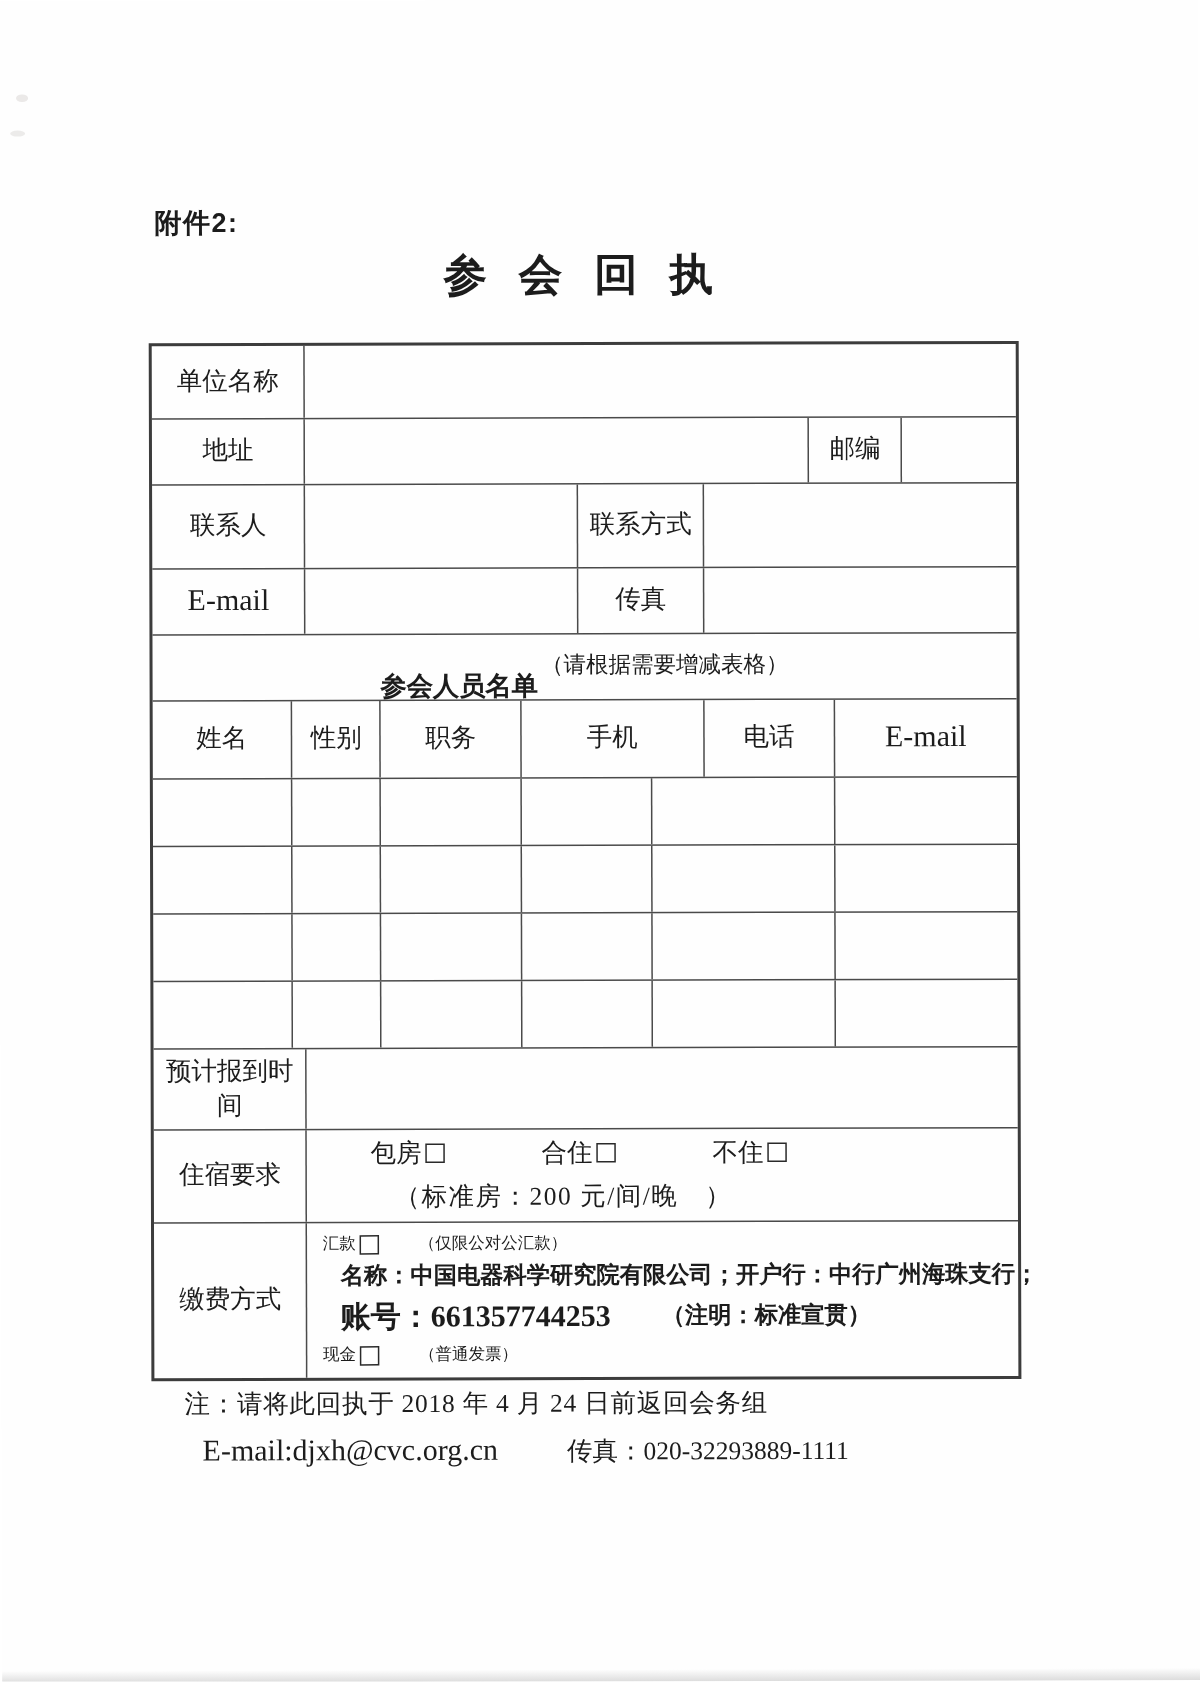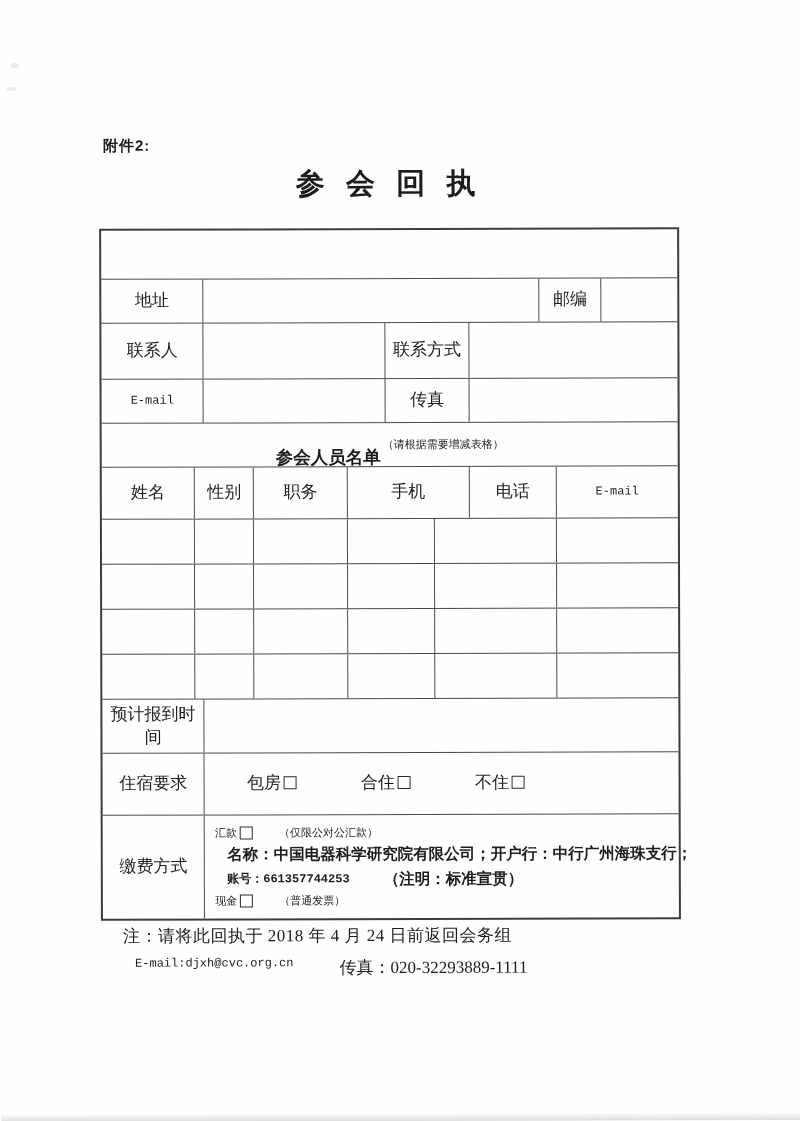--- a/index.html
+++ b/index.html
@@ -20,21 +20,21 @@
     position:absolute;left:0;bottom:0;width:100%;height:8px;
     background:linear-gradient(to bottom,rgba(0,0,0,0),rgba(120,120,120,0.25));
   }
   .speck{position:absolute;border-radius:50%;background:#d8d4d2;}
   .speck.s1{left:12px;top:62px;width:8px;height:5px;opacity:.5;}
   .speck.s2{left:8px;top:86px;width:10px;height:4px;opacity:.45;}
 
   .attachment{
     position:absolute;left:104px;top:136px;
     font-family:"Liberation Sans","DejaVu Sans",sans-serif;
-    font-weight:bold;font-size:15px;letter-spacing:1px;
+    font-weight:bold;font-size:18px;letter-spacing:1px;
   }
   .doc-title{
     position:absolute;left:0;top:164px;width:780px;
     text-align:center;
     font-weight:bold;font-size:29px;letter-spacing:7px;
   }
 
   
   .form-table{
     position:absolute;left:100px;top:228px;width:580px;
@@ -46,21 +46,21 @@
   .t-row:first-child{border-top:none;}
   .t-cell{
     border-left:1px solid #4a4a4a;box-sizing:border-box;
     display:flex;align-items:center;justify-content:center;
     text-align:center;line-height:1.35;
     padding:2px 6px;
   }
   .t-cell:first-child{border-left:none;}
   .t-cell.fill{flex:1;}
   .lbl{width:17.6%;flex:0 0 17.6%;}
-  .mono{font-family:Liberation Mono, monospace;font-size:12px;}
+  .mono{font-family:Liberation Serif, serif;font-size:20px;}
 
   .h-unit{height:48px;}
   .h-addr{height:44px;}
   .h-contact{height:56px;}
   .h-email{height:44px;}
   .h-ptitle{height:44px;}
   .h-cols{height:52px;}
   .h-empty{height:45px;}
   .h-checkin{height:54px;}
   .h-accom{height:62px;}
@@ -73,21 +73,21 @@
 
   .pc0{width:16%;flex:0 0 16%;}
   .pc1{width:10.3%;flex:0 0 10.3%;}
   .pc2{width:16.2%;flex:0 0 16.2%;}
   .pc3{width:15.1%;flex:0 0 15.1%;}
   .pc4{width:21.2%;flex:0 0 21.2%;}
   .pc5{width:21.2%;flex:0 0 21.2%;}
 
   .ptitle-cell{width:100%;justify-content:center;gap:2px;}
   .ptitle-cell .strong{font-weight:bold;font-size:17.5px;margin-top:27px;}
-  .ptitle-cell .normal{font-size:11px;}
+  .ptitle-cell .normal{font-size:15px;}
 
   .checkbox{
     display:inline-block;width:13px;height:13px;
     border:1.5px solid #2a2a2a;box-sizing:border-box;
     margin-left:3px;vertical-align:-1px;background:#fff;
   }
 
   .accom-cell{flex-direction:column;align-items:flex-start;justify-content:center;padding-left:42px;}
   .accom-options{display:flex;gap:64px;}
   .accom-note{margin-top:6px;padding-left:16px;letter-spacing:1px;}
@@ -108,20 +108,21 @@
 
   <span class="speck s1"></span>
   <span class="speck s2"></span>
 
   <div class="attachment">附件2:</div>
   <div class="doc-title">参 会 回 执</div>
 
   <div class="form-table">
 
     <div class="t-row h-unit">
+      <div class="t-cell lbl">单位名称</div>
       <div class="t-cell fill"></div>
     </div>
 
     <div class="t-row h-addr">
       <div class="t-cell lbl">地址</div>
       <div class="t-cell w-addr-input"></div>
       <div class="t-cell w-post-lbl">邮编</div>
       <div class="t-cell fill"></div>
     </div>
 
@@ -194,20 +195,21 @@
     </div>
 
     <div class="t-row h-accom">
       <div class="t-cell lbl">住宿要求</div>
       <div class="t-cell fill accom-cell">
         <div class="accom-options">
           <span><span>包房</span><span class="checkbox"></span></span>
           <span><span>合住</span><span class="checkbox"></span></span>
           <span><span>不住</span><span class="checkbox"></span></span>
         </div>
+        <div class="accom-note">（标准房：200 元/间/晚　）</div>
       </div>
     </div>
 
     <div class="t-row h-pay">
       <div class="t-cell lbl">缴费方式</div>
       <div class="t-cell fill pay-cell">
         <div class="pay-line">
           <span>汇款</span>
             <span class="checkbox"></span>
             <span class="gap"></span>

